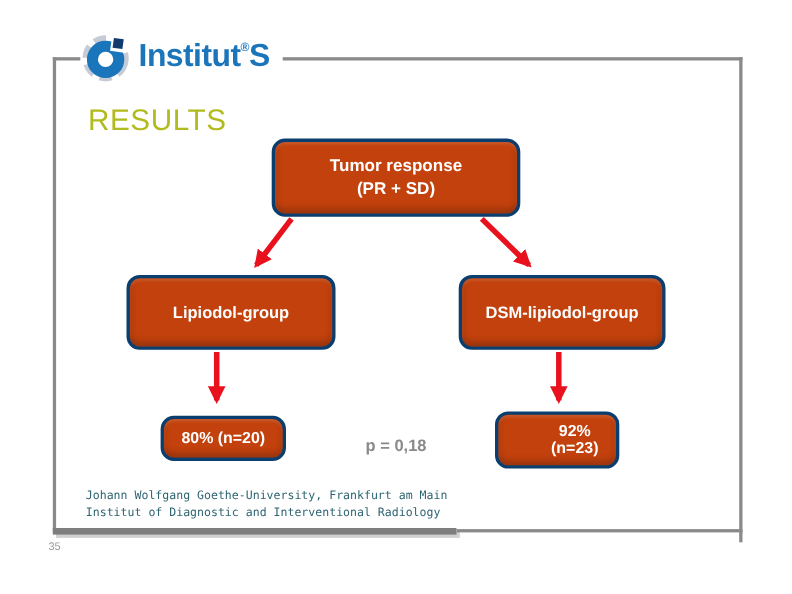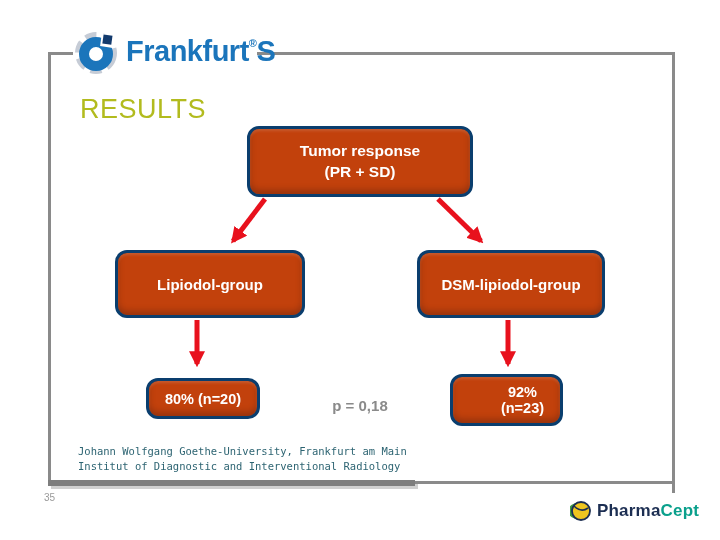--- a/index.html
+++ b/index.html
@@ -59,21 +59,21 @@
   <div class="fr fr-bottom-thick"></div>
   <div class="fr fr-bottom-thin"></div>
 
   <div class="embocept">
     <svg width="48" height="48" viewBox="0 0 48 48">
       <circle cx="24" cy="26" r="18" fill="none" stroke="#c6ccd6" stroke-width="6" stroke-dasharray="11 6" transform="rotate(18 24 26)"></circle>
       <circle cx="24" cy="27" r="12" fill="#ffffff" stroke="#1b75bb" stroke-width="10"></circle>
       <rect x="29" y="7" width="13" height="13" fill="#ffffff" transform="rotate(8 35 13)"></rect>
       <rect x="31" y="8" width="9" height="9" fill="#123a6d" transform="rotate(8 35 12)"></rect>
     </svg>
-    <div class="embocept-text"><span>Frankfurt</span><sup>®</sup><span>S</span></div>
+    <div class="embocept-text"><span>Institut</span><sup>®</sup><span>S</span></div>
   </div>
 
   <div class="page-title">RESULTS</div>
 
   <div class="fbox fbox-root">
     <span>Tumor response</span>
     <span>(PR + SD)</span>
   </div>
   <div class="fbox fbox-left-group">
     <span>Lipiodol-group</span>
@@ -104,23 +104,14 @@
 
   <div class="p-value">p = 0,18</div>
 
   <div class="footer-note">
     <div>Johann Wolfgang Goethe-University, Frankfurt am Main</div>
     <div>Institut of Diagnostic and Interventional Radiology</div>
   </div>
 
   <div class="page-number">35</div>
 
-  <div class="pharmacept">
-    <svg width="22" height="22" viewBox="0 0 22 22">
-      <circle cx="11" cy="11" r="9" fill="#eec51f"></circle>
-      <path d="M11,2 A9,9 0 0,0 11,20 A13,9 0 0,1 11,2 Z" fill="#3d9a45"></path>
-      <circle cx="11" cy="11" r="9" fill="none" stroke="#1c2e52" stroke-width="1.8"></circle>
-      <path d="M4,6 Q11,13 18,8" fill="none" stroke="#1c2e52" stroke-width="1.6"></path>
-    </svg>
-    <div class="pharmacept-text"><span class="pc-navy">Pharma</span><span class="pc-teal">Cept</span></div>
-  </div>
 
 </div>
 
 </body></html>

